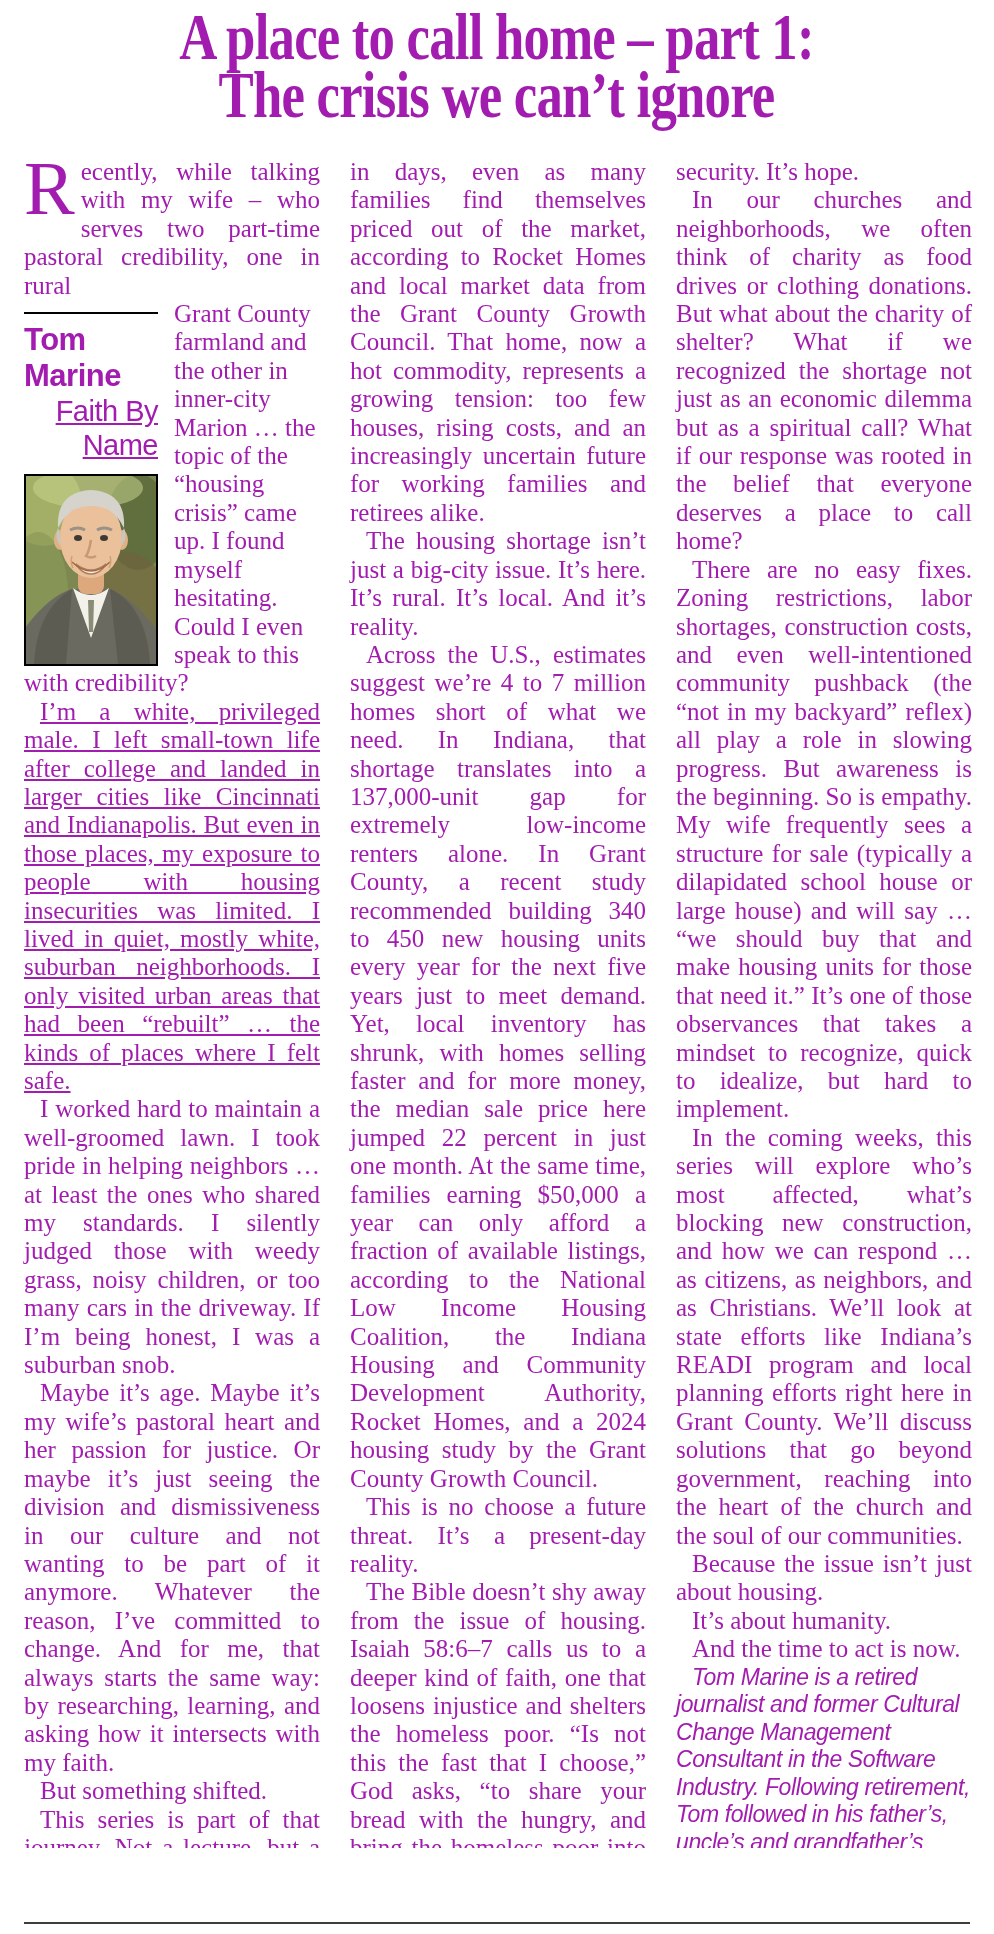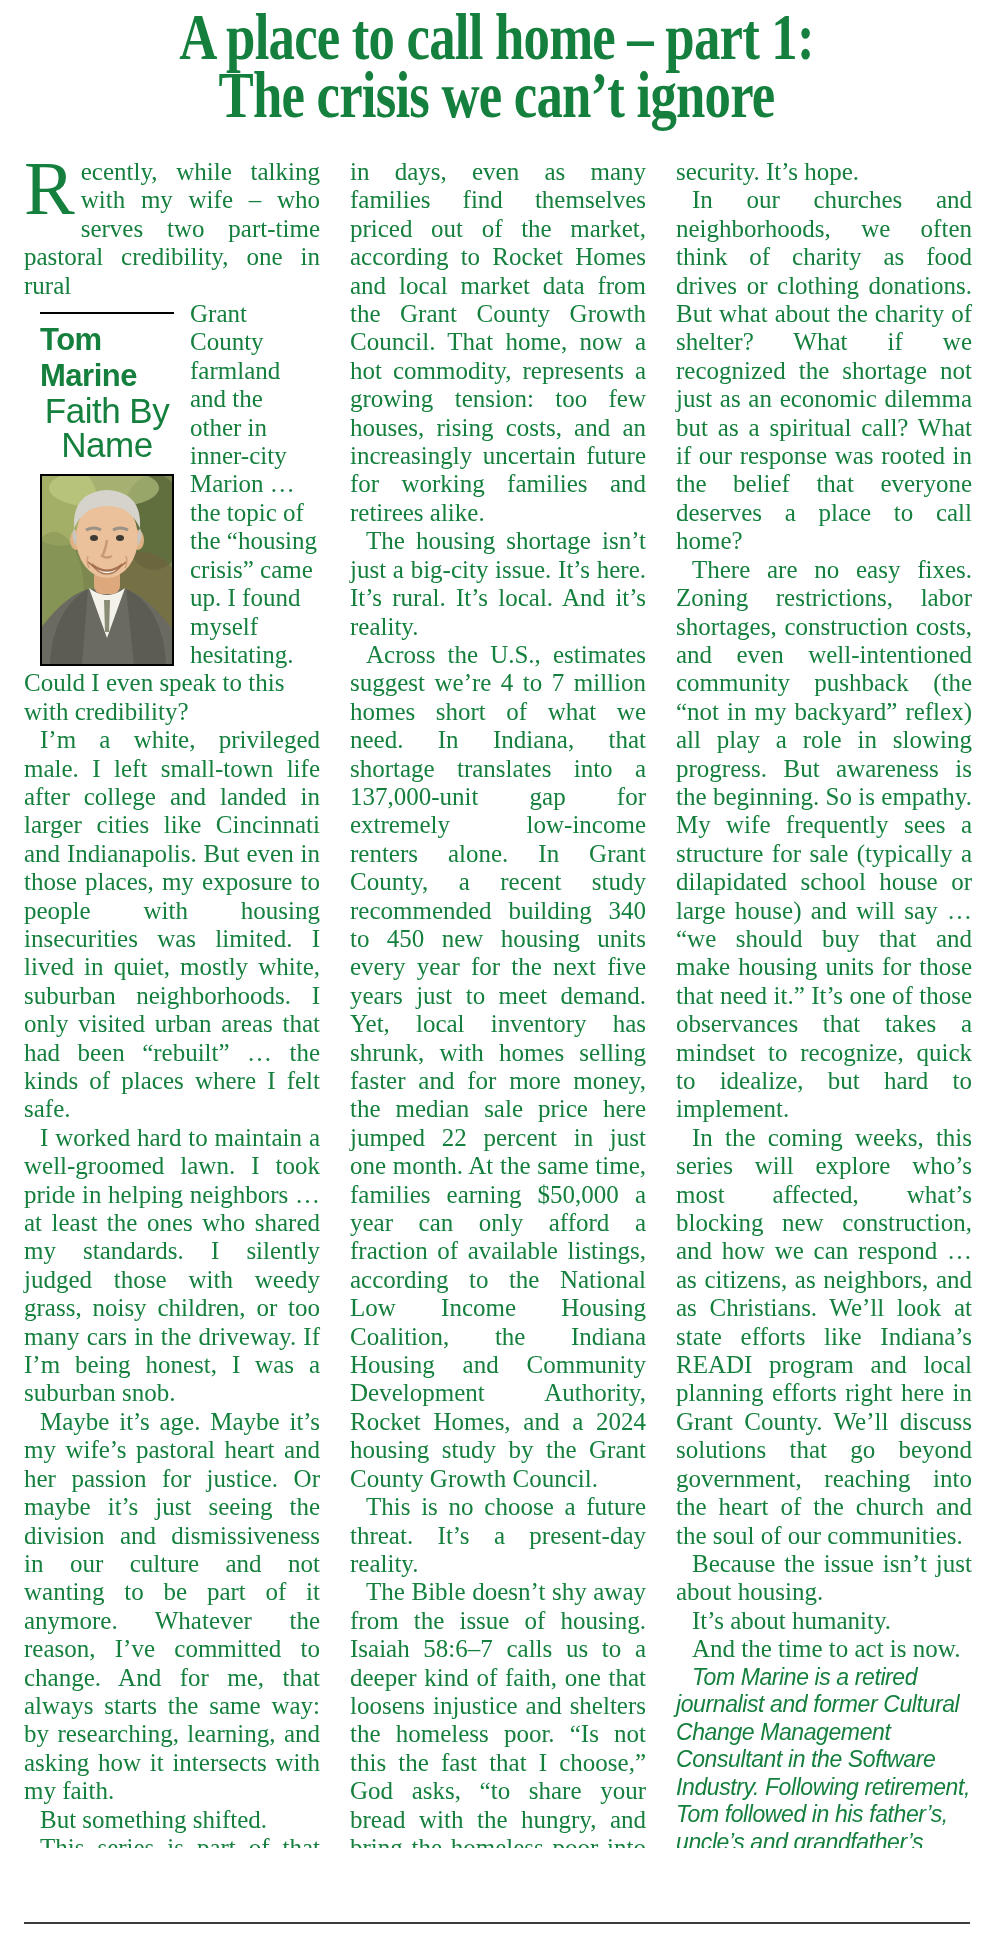--- a/index.html
+++ b/index.html
@@ -1,51 +1,51 @@
 <!DOCTYPE html>
 <html><head>
 <meta charset="utf-8">
 <style>
   * { box-sizing: border-box; }
   html,body { margin:0; padding:0; background:#ffffff; }
   .page {
     position:relative; width:994px; height:1934px; background:#ffffff;
-    font-family:"Liberation Serif", serif; color:#15803d; overflow:hidden;
+    font-family:"Liberation Serif", serif; color:#a21caf; overflow:hidden;
   }
   
   .headline { padding-top:8px; text-align:center; }
   .headline .hline {
     display:block; font-weight:bold; font-size:66px; line-height:58px;
     white-space:nowrap;
   }
   .headline .hline > span { display:inline-block; transform:scaleX(0.80); letter-spacing:-1px; }
   
   .columns {
     display:flex; gap:30px; padding:34px 22px 0 24px; height:1724px; overflow:hidden;
   }
   .col {
     width:299px; font-size:25px; line-height:28.4px; text-align:justify;
   }
   .col p { margin:0; text-indent:16px; }
   .col p.noindent { text-indent:0; }
-  .col p.clear { clear:left; }
+  .col p.clear { clear:left;text-decoration:underline; }
   
   .dropcap {
     float:left; font-size:76px; line-height:57px; padding:2px 6px 0 0;
   }
   
-  .inset { float:left; width:134px; margin:4px 16px 2px 16px; text-align:left; }
+  .inset { float:left; width:134px; margin:4px 16px 2px 0; text-align:left; }
   .byline-rule { border-top:2px solid #000; width:134px; margin:8px 0 8px 0; }
   .byline-name {
     font-family:"Liberation Sans", sans-serif; font-weight:bold;
     font-size:31px; line-height:36px; letter-spacing:-0.5px; text-align:left;
   }
   .byline-col {
     font-family:"Liberation Sans", sans-serif;
-    font-size:35px; line-height:34px; letter-spacing:-0.5px; text-align:center;
+    font-size:29px; line-height:34px; letter-spacing:-0.5px; text-align:right;text-decoration:underline;
   }
   .photo-frame {
     width:134px; height:192px; border:2px solid #000; margin-top:12px; background:#7d8850;
   }
   .photo-frame svg { display:block; width:130px; height:188px; }
   .wrap-par { text-align:left;font-family:Liberation Serif, serif; }
   
   .bio {
     font-family:"Liberation Sans", sans-serif; font-style:italic;
     font-size:23px; line-height:27.5px; letter-spacing:-0.4px; text-align:left;

